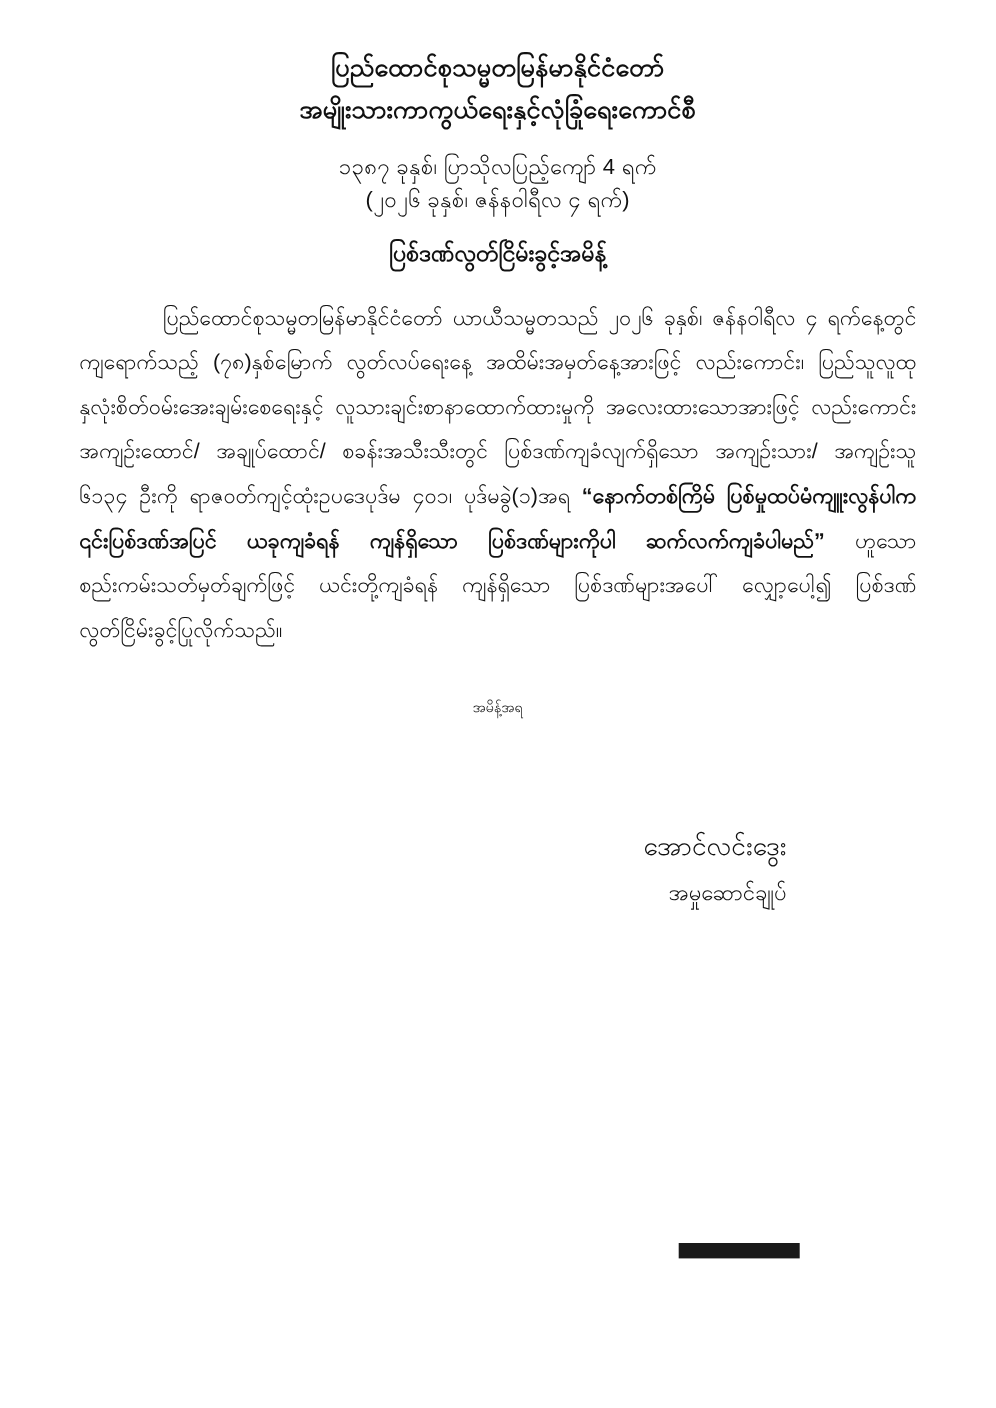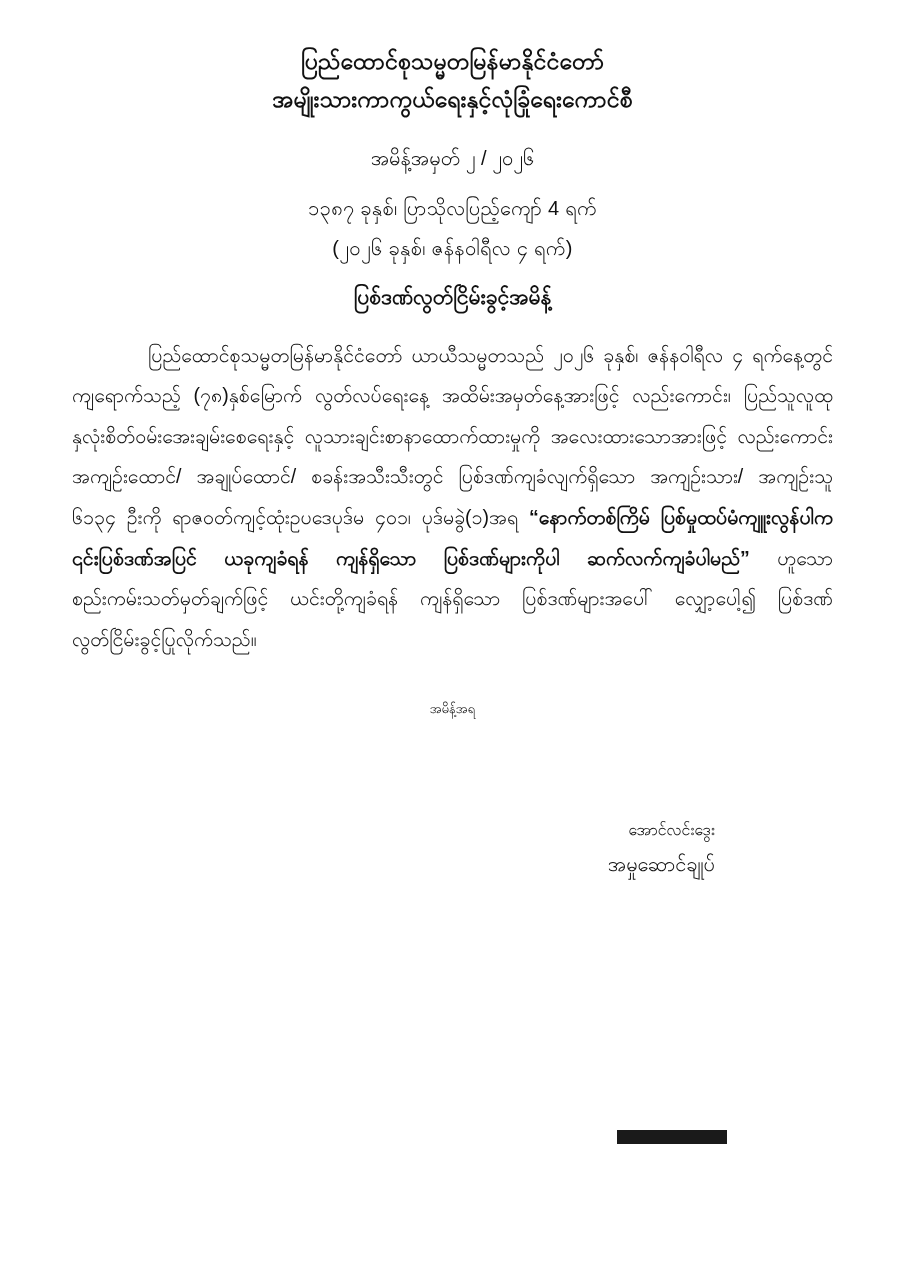--- a/index.html
+++ b/index.html
@@ -53,21 +53,20 @@
     font-size: 20px;
     font-weight: 400;
     margin-top: 20px;
     line-height: 1.5;
     letter-spacing: 0.3px;
   }
 
   .date-greg {
     font-size: 20px;
     font-weight: 400;
-    margin-top: 10px;
     line-height: 1.5;
     letter-spacing: 0.3px;
   }
 
   .doc-title {
     font-size: 21px;
     font-weight: 700;
     margin-top: 18px;
     text-align: center;
     line-height: 1.5;
@@ -98,21 +97,21 @@
     font-size: 13px;
     line-height: 1.6;
   }
 
   .signature-block {
     margin-top: 96px;
     text-align: right;
     padding-right: 118px;
   }
   .sig-name {
-    font-size: 16px;
+    font-size: 24px;
     line-height: 1.7;
   }
   .sig-title {
     font-size: 20px;
     line-height: 1.7;
     margin-top: 4px;
   }
 
   .bottom-bar {
     position: absolute;
@@ -124,21 +123,20 @@
   }
 </style>
 </head>
 <body>
 
 <div class="page">
 
   <div class="header-block">
     <div class="org-line-1">ပြည်ထောင်စုသမ္မတမြန်မာနိုင်ငံတော်</div>
     <div class="org-line-2">အမျိုးသားကာကွယ်ရေးနှင့်လုံခြုံရေးကောင်စီ</div>
-    <div class="order-number">အမိန့်အမှတ် ၂ / ၂၀၂၆</div>
     <div class="date-me">၁၃၈၇ ခုနှစ်၊ ပြာသိုလပြည့်ကျော် 4 ရက်</div>
     <div class="date-greg">(၂၀၂၆ ခုနှစ်၊ ဇန်နဝါရီလ ၄ ရက်)</div>
   </div>
 
   <div class="doc-title">ပြစ်ဒဏ်လွတ်ငြိမ်းခွင့်အမိန့်</div>
 
   <div class="body-text">
     <span class="indent"></span><span>ပြည်ထောင်စုသမ္မတမြန်မာနိုင်ငံတော် ယာယီသမ္မတသည် ၂၀၂၆ ခုနှစ်၊ ဇန်နဝါရီလ ၄ ရက်နေ့တွင် ကျရောက်သည့် (၇၈)နှစ်မြောက် လွတ်လပ်ရေးနေ့ အထိမ်းအမှတ်နေ့အားဖြင့် လည်းကောင်း၊ ပြည်သူလူထု နှလုံးစိတ်ဝမ်းအေးချမ်းစေရေးနှင့် လူသားချင်းစာနာထောက်ထားမှုကို အလေးထားသောအားဖြင့် လည်းကောင်း အကျဉ်းထောင်/ အချုပ်ထောင်/ စခန်းအသီးသီးတွင် ပြစ်ဒဏ်ကျခံလျက်ရှိသော အကျဉ်းသား/ အကျဉ်းသူ ၆၁၃၄ ဦးကို ရာဇဝတ်ကျင့်ထုံးဥပဒေပုဒ်မ ၄၀၁၊ ပုဒ်မခွဲ(၁)အရ </span><span class="quoted">“နောက်တစ်ကြိမ် ပြစ်မှုထပ်မံကျူးလွန်ပါက ၎င်းပြစ်ဒဏ်အပြင် ယခုကျခံရန် ကျန်ရှိသော ပြစ်ဒဏ်များကိုပါ ဆက်လက်ကျခံပါမည်”</span><span> ဟူသော စည်းကမ်းသတ်မှတ်ချက်ဖြင့် ယင်းတို့ကျခံရန် ကျန်ရှိသော ပြစ်ဒဏ်များအပေါ် လျှော့ပေါ့၍ ပြစ်ဒဏ်လွတ်ငြိမ်းခွင့်ပြုလိုက်သည်။</span>
   </div>
 

